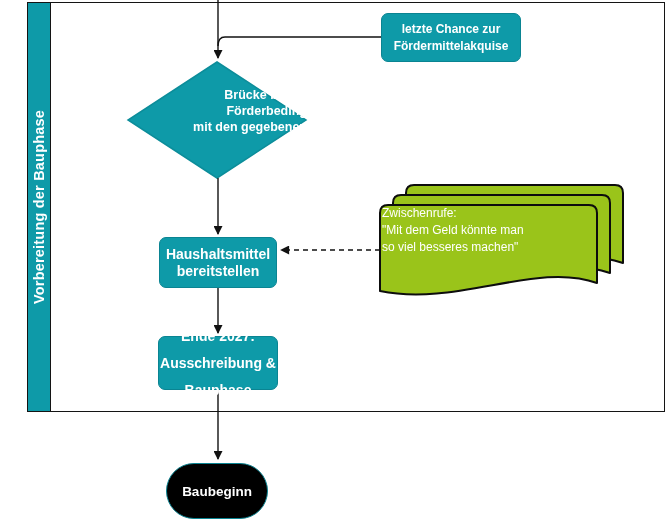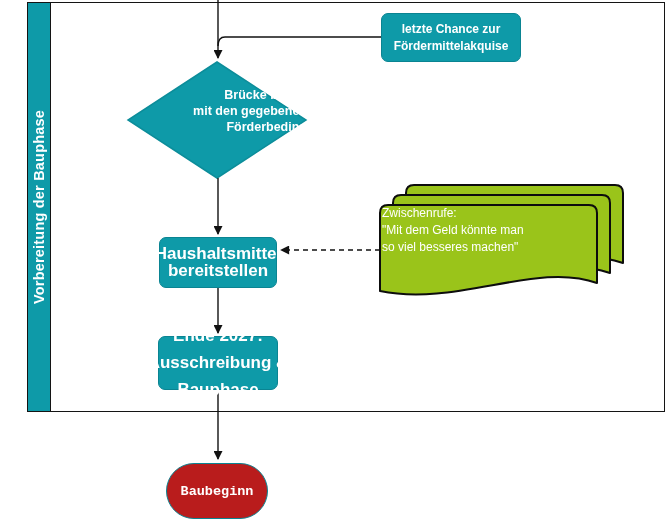--- a/index.html
+++ b/index.html
@@ -25,40 +25,40 @@
   svg.overlay{position:absolute;left:0;top:0;}
   .conn{fill:none;stroke:#121212;stroke-width:1.4;}
   .conn.curve{stroke-linejoin:round;}
   .dashed{stroke-dasharray:5 4;}
   .teal-shape{fill:#0e9aa8;stroke:#0c8d9a;stroke-width:1.5;}
   .doc{fill:#9ac41a;stroke:#0d0d0d;stroke-width:2;stroke-linejoin:round;}
   
   .node{
     position:absolute;display:flex;flex-direction:column;align-items:center;justify-content:center;
     background:#0e9aa8;border:1px solid #0a8492;box-sizing:border-box;
-    color:#ffffff;font-weight:bold;font-size:17px;line-height:16.5px;text-align:center;
+    color:#ffffff;font-weight:bold;font-size:14px;line-height:16.5px;text-align:center;
   }
   .rounded{border-radius:7px;}
   .node span{display:block;white-space:nowrap;}
   .diamond-label{
     position:absolute;left:127px;top:87px;width:180px;text-align:right;
     color:#ffffff;font-weight:bold;font-size:12.5px;line-height:16px;
   }
   .diamond-label span{display:block;}
   .doc-label{
     position:absolute;left:382px;top:205px;width:215px;
     color:#ffffff;font-weight:normal;font-size:12px;line-height:17px;text-align:left;
   }
   .doc-label span{display:block;white-space:nowrap;}
   .terminator{
     position:absolute;left:166px;top:463px;width:102px;height:56px;border-radius:28px;
-    background:#b91c1c;border:1px solid #0a8492;box-sizing:border-box;
+    background:#000000;border:1px solid #0a8492;box-sizing:border-box;
     display:flex;align-items:center;justify-content:center;
     color:#ffffff;font-weight:bold;font-size:13.5px;
-    font-family:Liberation Mono, monospace;
+    font-family:Liberation Sans, sans-serif;
   }
 </style>
 </head>
 <body>
 
 <div id="canvas">
 
   <div class="lane">
     <div class="lane-strip">
       <div class="lane-title">Vorbereitung der Bauphase</div>
@@ -87,22 +87,22 @@
     <path class="conn dashed" d="M380 250 L281 250" marker-end="url(#arrow)"></path>
   </svg>
 
   <div class="node rounded" style="left:381px;top:13px;width:140px;height:49px;font-size:12px;">
     <span>letzte Chance zur</span>
     <span>Fördermittelakquise</span>
   </div>
 
   <div class="diamond-label">
     <span>Brücke bauen</span>
+    <span>Förderbeding</span>
     <span>mit den gegebenen</span>
-    <span>Förderbeding</span>
   </div>
 
   <div class="node rounded" style="left:159px;top:237px;width:118px;height:51px;">
     <span>Haushaltsmittel</span>
     <span>bereitstellen</span>
   </div>
 
   <div class="doc-label">
     <span>Zwischenrufe:</span>
     <span>"Mit dem Geld könnte man</span>

